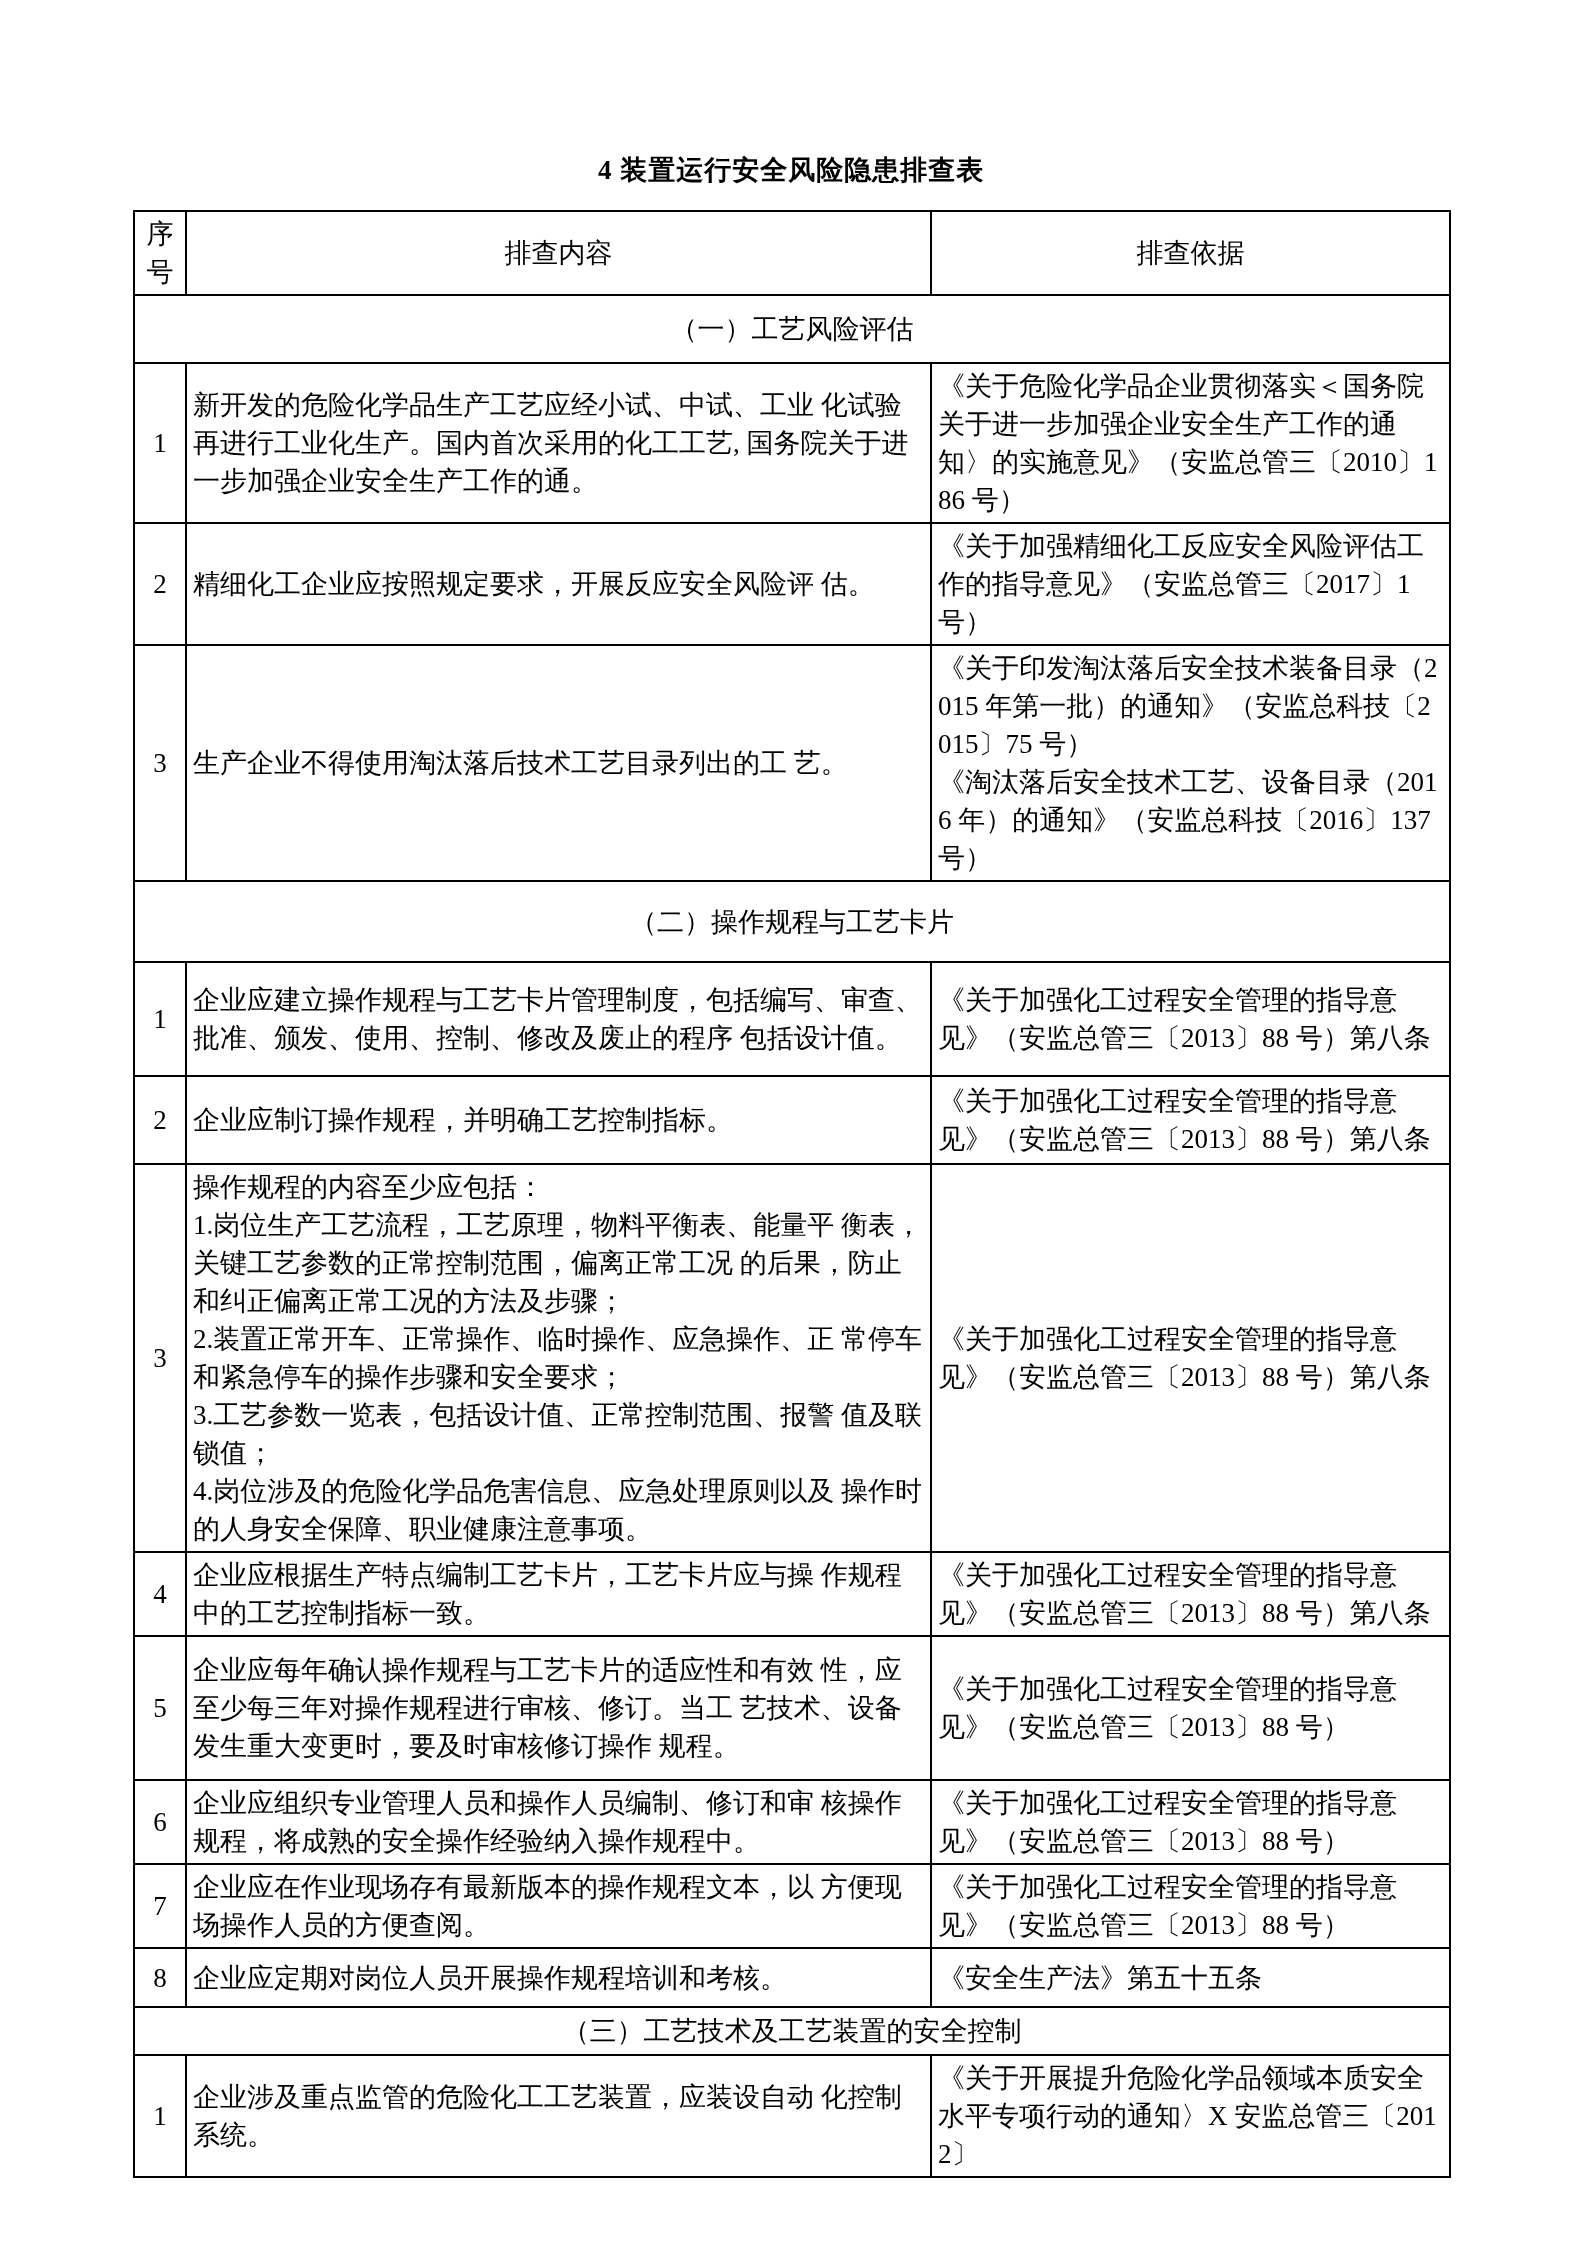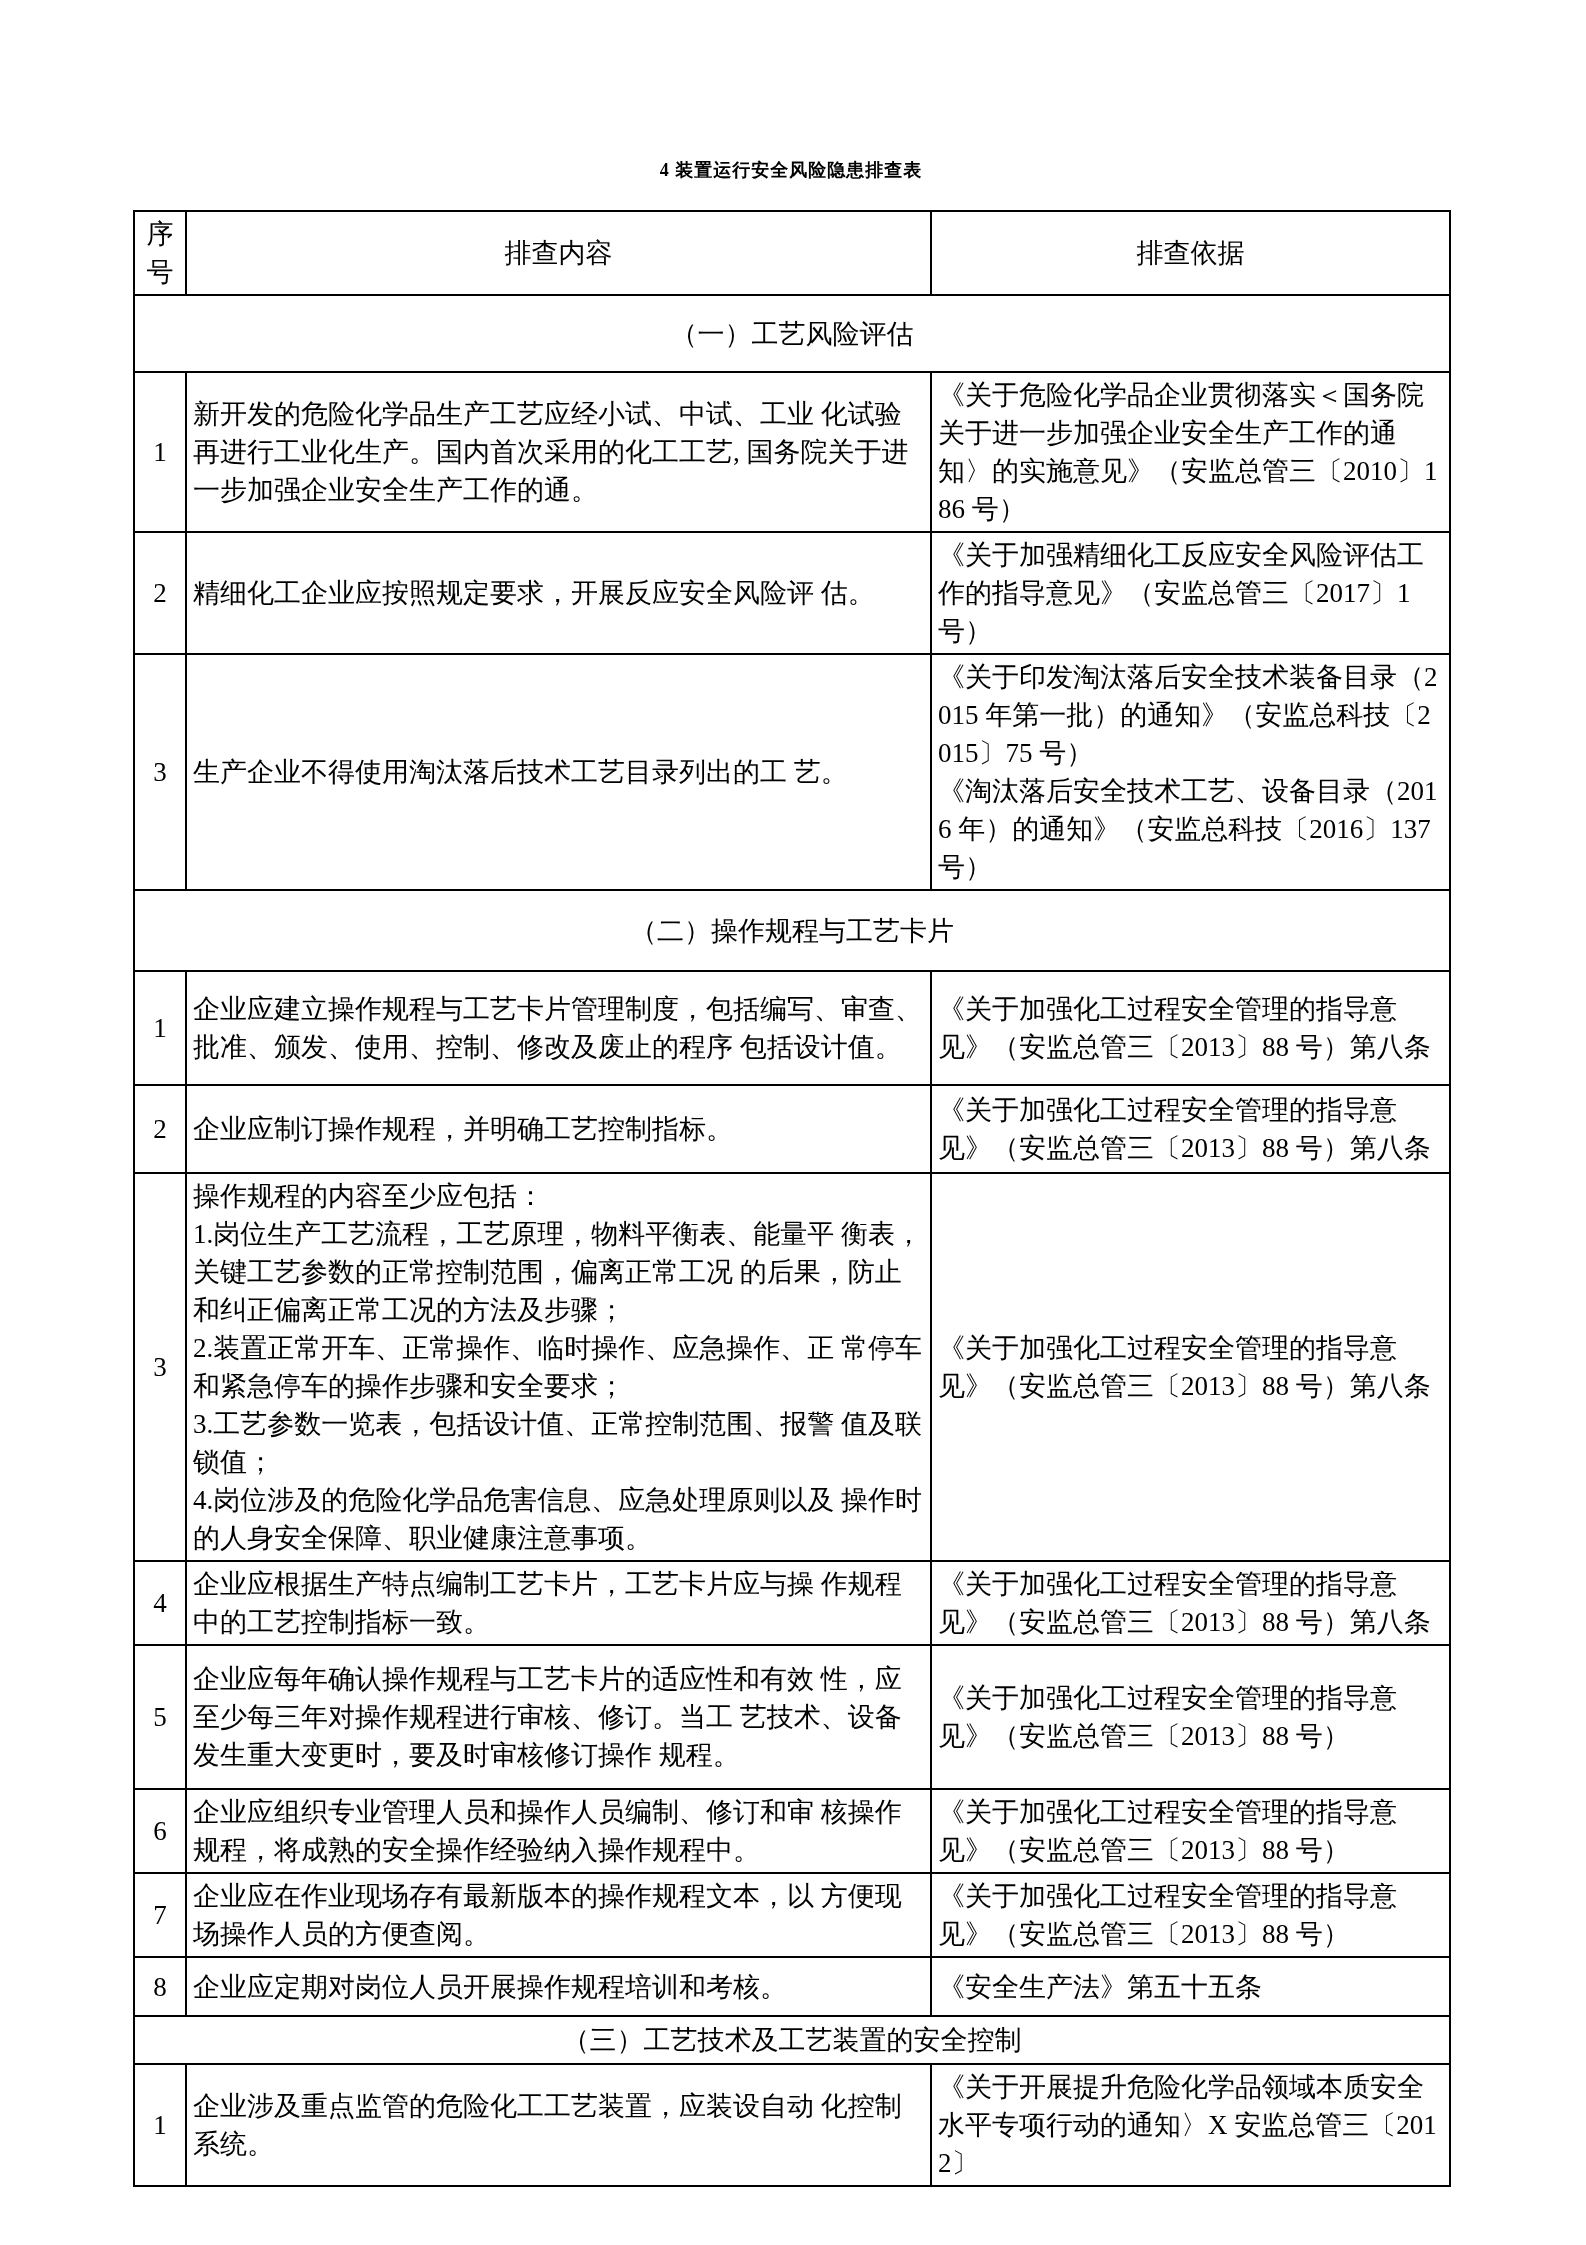--- a/index.html
+++ b/index.html
@@ -18,21 +18,21 @@
     width: 1586px;
     height: 2245px;
     background: #ffffff;
     box-sizing: border-box;
     padding-top: 150px;
   }
   .doc-title {
     width: 1316px;
     margin: 0 0 20px 133px;
     text-align: center;
-    font-size: 18px;
+    font-size: 27px;
     font-weight: bold;
     line-height: 40px;
     letter-spacing: 1px;
   }
   table.inspection {
     border-collapse: collapse;
     table-layout: fixed;
     margin-left: 133px;
     width: 1316px;
     margin-top: 12px;
@@ -75,21 +75,21 @@
       <col style="width:519px">
     </colgroup>
 
     <tbody>
         <tr style="height:70px">
       <td class="hd">序号</td>
       <td class="hd">排查内容</td>
       <td class="hd">排查依据</td>
     </tr>
 
-    <tr style="height:77px">
+    <tr style="height:68px">
       <td class="sec" colspan="3">（一）工艺风险评估</td>
     </tr>
     <tr style="height:142px">
       <td class="no">1</td>
       <td class="content">新开发的危险化学品生产工艺应经小试、中试、工业 化试验再进行工业化生产。国内首次采用的化工工艺, 国务院关于进一步加强企业安全生产工作的通。</td>
       <td class="basis">《关于危险化学品企业贯彻落实＜国务院关于进一步加强企业安全生产工作的通 知〉的实施意见》（安监总管三〔2010〕186 号）</td>
     </tr>
     <tr style="height:120px">
       <td class="no">2</td>
       <td class="content">精细化工企业应按照规定要求，开展反应安全风险评 估。</td>

